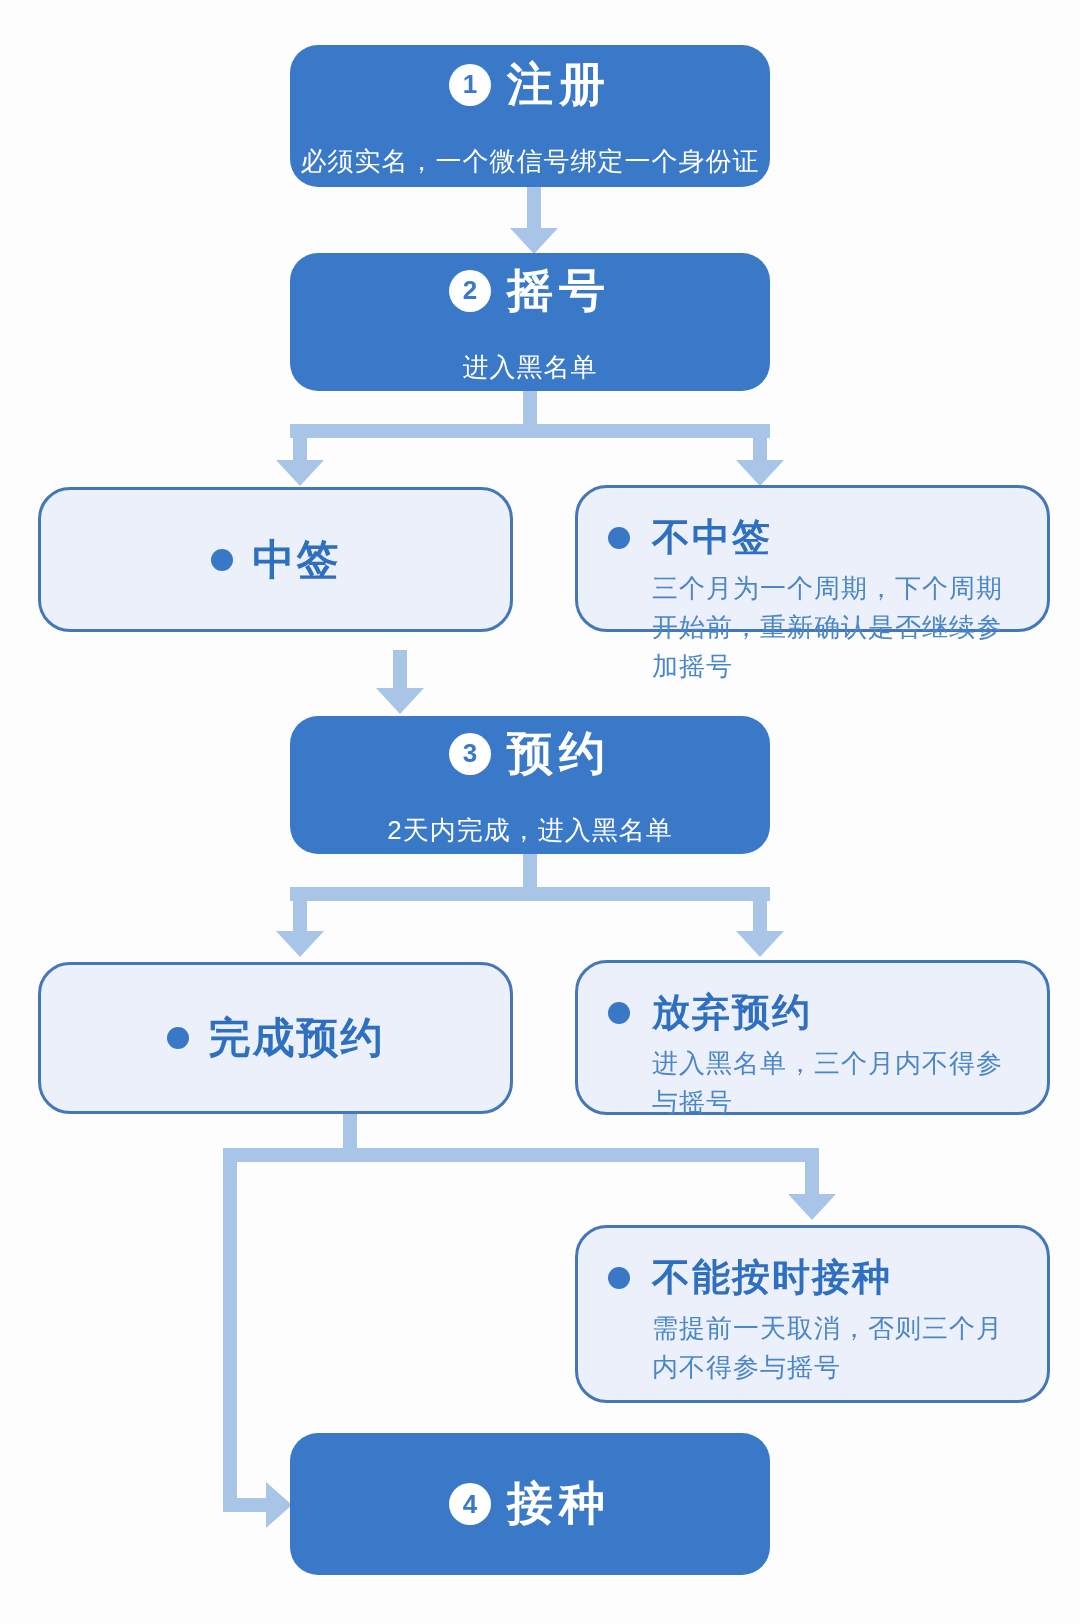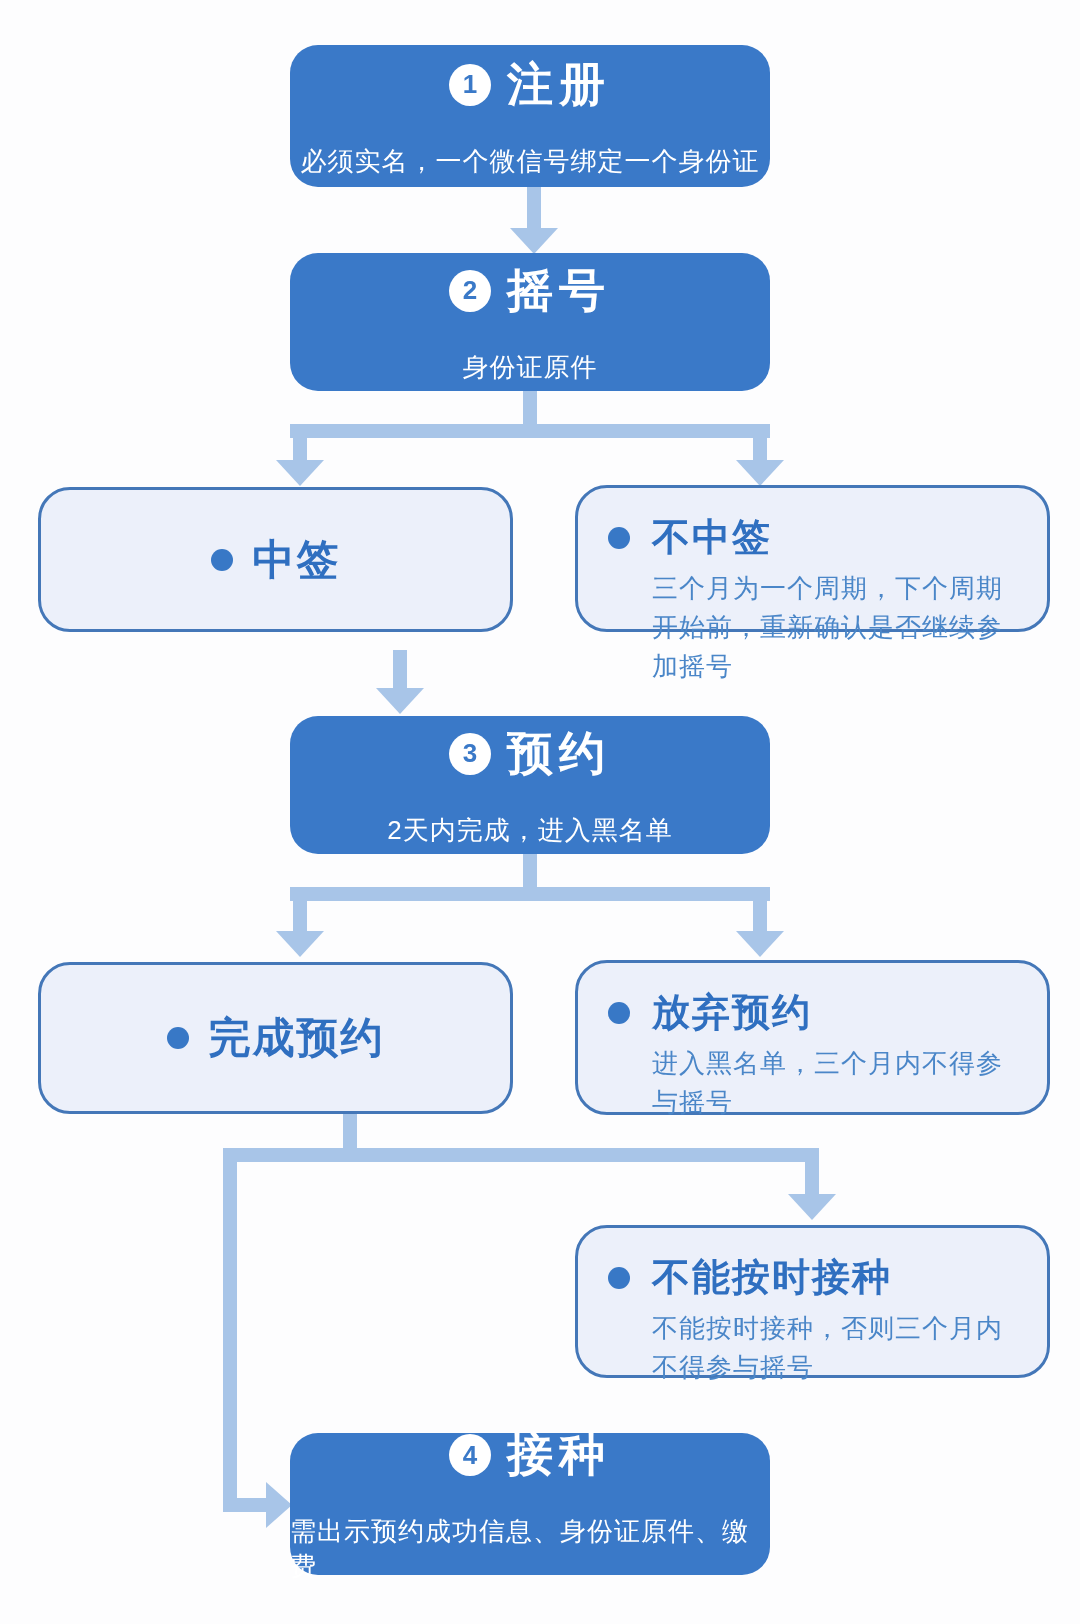--- a/index.html
+++ b/index.html
@@ -67,21 +67,21 @@
   </div>
 
   <div class="v-shaft" style="left:527px;top:187px;height:42px;"></div>
   <div class="arrow-down" style="left:510px;top:228px;"></div>
 
   <div class="step" style="top:253px;height:138px;">
     <div class="step-title-row">
       <div class="badge">2</div>
       <div class="step-title">摇号</div>
     </div>
-    <div class="step-sub">身份证原件</div>
+    <div class="step-sub">进入黑名单</div>
   </div>
 
   <div class="v-shaft" style="left:523px;top:391px;height:34px;"></div>
   <div class="h-shaft" style="left:290px;top:424px;width:480px;"></div>
   <div class="v-shaft" style="left:293px;top:436px;height:26px;"></div>
   <div class="arrow-down" style="left:276px;top:460px;"></div>
   <div class="v-shaft" style="left:753px;top:436px;height:26px;"></div>
   <div class="arrow-down" style="left:736px;top:460px;"></div>
 
   <div class="outcome detailed" style="left:575px;top:485px;height:147px;">
@@ -133,29 +133,28 @@
   </div>
 
   <div class="v-shaft" style="left:343px;top:1114px;height:40px;"></div>
   <div class="h-shaft" style="left:223px;top:1148px;width:596px;"></div>
   <div class="v-shaft" style="left:805px;top:1160px;height:36px;"></div>
   <div class="arrow-down" style="left:788px;top:1194px;"></div>
   <div class="v-shaft" style="left:223px;top:1160px;height:352px;"></div>
   <div class="h-shaft" style="left:223px;top:1498px;width:46px;"></div>
   <div class="arrow-right" style="left:266px;top:1482px;"></div>
 
-  <div class="outcome detailed" style="left:575px;top:1225px;height:153px;">
+  <div class="outcome detailed" style="left:575px;top:1225px;height:178px;">
     <div class="head-row">
       <div class="bullet"></div>
       <div class="outcome-heading">不能按时接种</div>
     </div>
-    <div class="outcome-detail">不能按时接种，否则三个月内不得参与摇号</div>
+    <div class="outcome-detail">需提前一天取消，否则三个月内不得参与摇号</div>
   </div>
 
   <div class="step" style="top:1433px;height:142px;">
     <div class="step-title-row">
       <div class="badge">4</div>
       <div class="step-title">接种</div>
     </div>
-    <div class="step-sub">需出示预约成功信息、身份证原件、缴费</div>
   </div>
 
 </div>
 
 </body></html>

